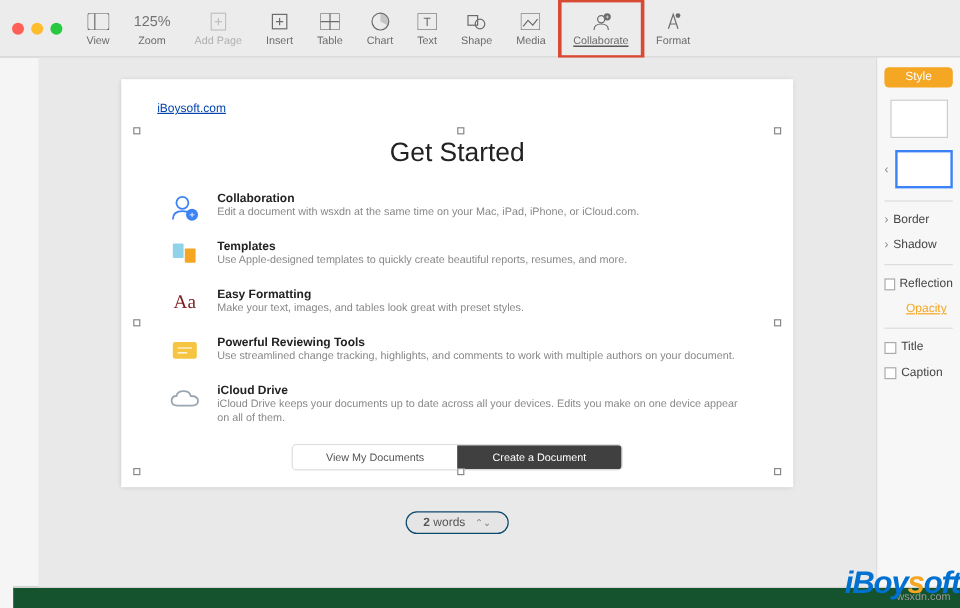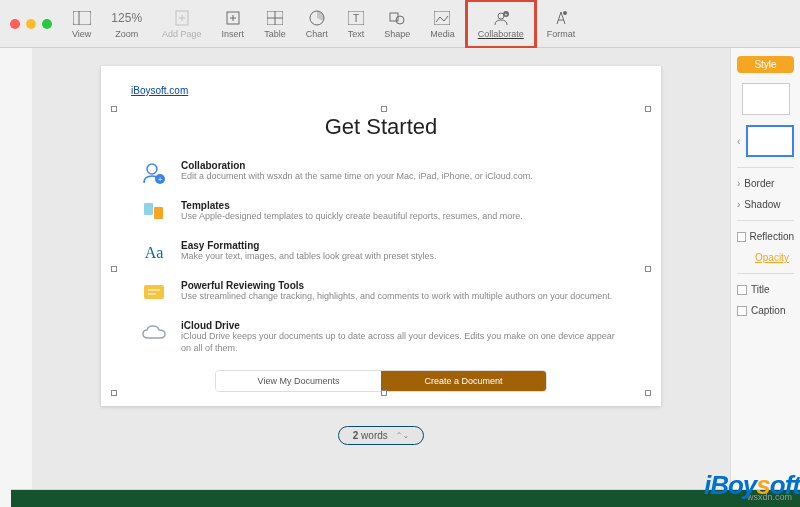--- a/index.html
+++ b/index.html
@@ -41,23 +41,23 @@
   position: relative;
 }
 .linkhdr { font-size: 10px; color: #0645ad; text-decoration: underline; }
 .sel-handle { width:6px; height:6px; background:#fff; border:1px solid #888; position:absolute; }
 .h1 { font-size: 22px; font-weight: 500; text-align: center; margin: 18px 0 20px; color: #222; }
 .feat { display: flex; gap: 14px; margin-bottom: 14px; padding: 0 10px; }
 .feat-ic { width: 26px; height: 26px; flex-shrink: 0; display:flex; align-items:center; justify-content:center; font-size:18px; }
 .feat-body { flex: 1; }
 .feat-title { font-size: 10px; font-weight: 600; color: #222; }
 .feat-desc { font-size: 9px; color: #888; line-height: 1.3; }
-.btnrow { display:flex; gap:0; margin: 16px auto 0; width: 332px; border:1px solid #ddd; border-radius:4px; overflow:hidden; }
+.btnrow { display:flex; gap:0; margin: 16px auto 0; width: 276px; border:1px solid #ddd; border-radius:4px; overflow:hidden; }
 .btnrow .b { flex:1; text-align:center; padding:5px 0; font-size:9px; }
-.btnrow .b.primary { background:#a16207; color:#fff; }
+.btnrow .b.primary { background:#404040; color:#fff; }
 .btnrow .b.sec { background:#fff; color:#555; }
 .wordcount { margin-top: 20px; background:#e5e5e5; border:1px solid #0c4a6e; border-radius:12px; padding:3px 14px; font-size:10px; color:#555; display:flex; align-items:center; gap:8px; }
 .sidebar { width: 70px; background:#f7f7f7; border-left:1px solid #ddd; padding:8px 6px; font-size:10px; color:#444; display:flex; flex-direction:column; gap:10px; overflow:hidden; }
 .style-btn { background:#f5a623; color:#fff; text-align:center; border-radius:4px; padding:3px 0; font-size:10px; }
 .thumb { width:48px; height:32px; background:#fff; border:1px solid #ccc; margin:0 auto; }
 .thumb.sel { border:2px solid #3b82f6; }
 .opt { display:flex; align-items:center; gap:4px; font-size:10px; }
 .chk { width:10px; height:10px; border:1px solid #aaa; background:#fff; }
 .disclosure { color:#888; }
 .divider { border-top:1px solid #ddd; }
@@ -231,21 +231,21 @@
               <rect x="12" y="6" width="9" height="12" fill="#f5a623" rx="1"></rect>
             </svg>
         </div>
         <div class="feat-body">
           <div class="feat-title">Templates</div>
           <div class="feat-desc">Use Apple-designed templates to quickly create beautiful reports, resumes, and more.</div>
         </div>
       </div>
 
       <div class="feat">
-        <div class="feat-ic" style="font-family:Georgia; color:#0369a1; font-size:16px;">Aa</div>
+        <div class="feat-ic" style="font-family:Georgia; color:#7f1d1d; font-size:16px;">Aa</div>
         <div class="feat-body">
           <div class="feat-title">Easy Formatting</div>
           <div class="feat-desc">Make your text, images, and tables look great with preset styles.</div>
         </div>
       </div>
 
       <div class="feat">
         <div class="feat-ic">
           <svg width="24" height="20">
               <rect x="2" y="2" width="20" height="14" rx="2" fill="#f5c542"></rect>

